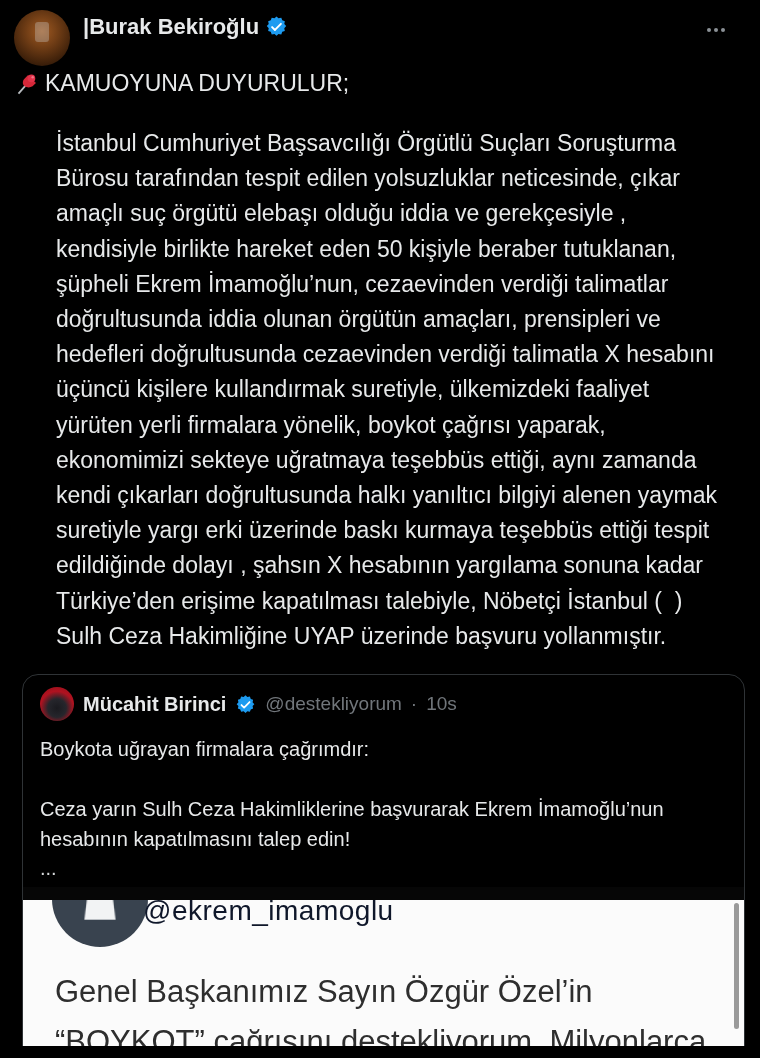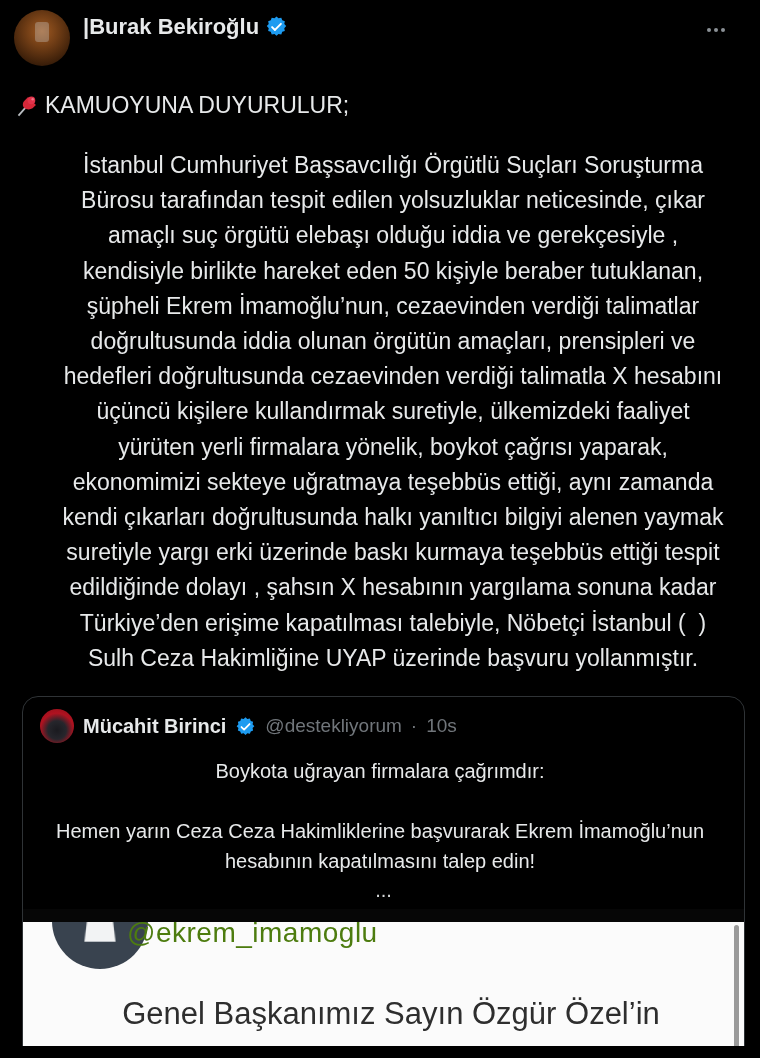--- a/index.html
+++ b/index.html
@@ -6,21 +6,20 @@
   html, body { background: #000; }
   .page {
     position: relative;
     width: 760px;
     height: 1046px;
     background: #000;
     overflow: hidden;
     font-family: "Liberation Sans", sans-serif;
     color: #e7e9ea;
     padding: 10px 30px 0 14px;
-    text-align: center;
   }
 
   
   .tweet-header { display: flex; align-items: flex-start; position: relative; }
   .avatar-main {
     width: 56px; height: 56px; border-radius: 50%;
     background: radial-gradient(circle at 50% 38%, #a05a22 0%, #6b3a14 40%, #3a1e09 75%, #1c0e05 100%);
     flex: 0 0 auto;
   }
   .avatar-main::after{
@@ -29,21 +28,21 @@
   }
   .header-names { margin-left: 13px; padding-top: 3px; }
   .name-row { display: flex; align-items: center; gap: 6px; }
   .display-name { font-size: 22px; font-weight: bold; color: #e7e9ea; line-height: 27px; }
   .handle { font-size: 20px; color: #71767b; line-height: 26px; }
   .badge { width: 23px; height: 23px; display: inline-block; }
   .more-btn { position: absolute; right: 2px; top: 8px; cursor: pointer; }
 
   
   .headline {
-    margin-top: 22px; font-size: 23px; line-height: 34px;
+    font-size: 23px; line-height: 34px;
     display: flex; align-items: center; gap: 4px; color: #e7e9ea;
   }
   .pin { width: 27px; height: 27px; }
   .tweet-body {
     margin-top: 26px; font-size: 23px; line-height: 35.2px;
     color: #e7e9ea; white-space: pre-wrap; max-width: 732px; margin-left: 42px;
   }
 
   
   .quote-card {
@@ -79,22 +78,22 @@
   .media-avatar {
     position: absolute; left: 29px; top: -36px; width: 96px; height: 96px;
     border-radius: 50%; background: #39434f; z-index: 1; overflow: hidden;
   }
   .media-avatar::before {
     content:""; position: absolute; left: 34px; top: 6px; width: 28px; height: 60px;
     background: #f2f3f4; transform: perspective(60px) rotateX(12deg);
     clip-path: polygon(18% 0, 82% 0, 100% 100%, 0 100%);
   }
   .media-handle {
-    position: absolute; left: 104px; top: 8px;
-    font-size: 28px; color: #4d7c0f; letter-spacing: .5px; z-index: 2;
+    position: absolute; left: 120px; top: 8px;
+    font-size: 28px; color: #0f172a; letter-spacing: .5px; z-index: 2;
   }
   .media-text {
     position: absolute; left: 32px; top: 80px; width: 672px;
     font-size: 31px; line-height: 50px; color: #2e2e2e; white-space: pre-wrap; z-index: 2;
   }
   .media-scrollbar {
     position: absolute; right: 5px; top: 16px; width: 5px; height: 126px;
     background: #9a9a9a; border-radius: 3px; z-index: 4;
   }
 </style>
@@ -149,21 +148,21 @@
           <path fill="#1d9bf0" d="M12 1.5l2.1 2 2.9-.6 1 2.7 2.7 1-.6 2.9 2 2.1-2 2.1.6 2.9-2.7 1-1 2.7-2.9-.6-2.1 2-2.1-2-2.9.6-1-2.7-2.7-1 .6-2.9-2-2.1 2-2.1-.6-2.9 2.7-1 1-2.7 2.9.6z"></path>
           <path d="M7.4 12.6l3 3 6.2-6.4" stroke="#fff" stroke-width="2" fill="none" stroke-linecap="round" stroke-linejoin="round"></path>
         </svg>
       </span>
       <span class="quote-meta">@destekliyorum</span>
       <span class="quote-meta">·</span>
       <span class="quote-meta">10s</span>
     </div>
 
     <div class="quote-p quote-p1">Boykota uğrayan firmalara çağrımdır:</div>
-    <div class="quote-p quote-p2">Hemen yarın Ceza Ceza Hakimliklerine başvurarak Ekrem İmamoğlu’nun hesabının kapatılmasını talep edin!</div>
+    <div class="quote-p quote-p2">Ceza yarın Sulh Ceza Hakimliklerine başvurarak Ekrem İmamoğlu’nun hesabının kapatılmasını talep edin!</div>
     <div class="quote-ellipsis">...</div>
     <div class="show-more">Daha fazla göster</div>
 
     <div class="media">
       <div class="media-topband"></div>
       <div class="media-avatar"></div>
       <div class="media-handle">@ekrem_imamoglu</div>
       <div class="media-text">Genel Başkanımız Sayın Özgür Özel’in “BOYKOT” çağrısını destekliyorum. Milyonlarca vatandaşımızı disiplinle, özveriyle BOYKOT sürecine dahil olmaya davet ediyorum.</div>
       <div class="media-scrollbar"></div>
     </div>

